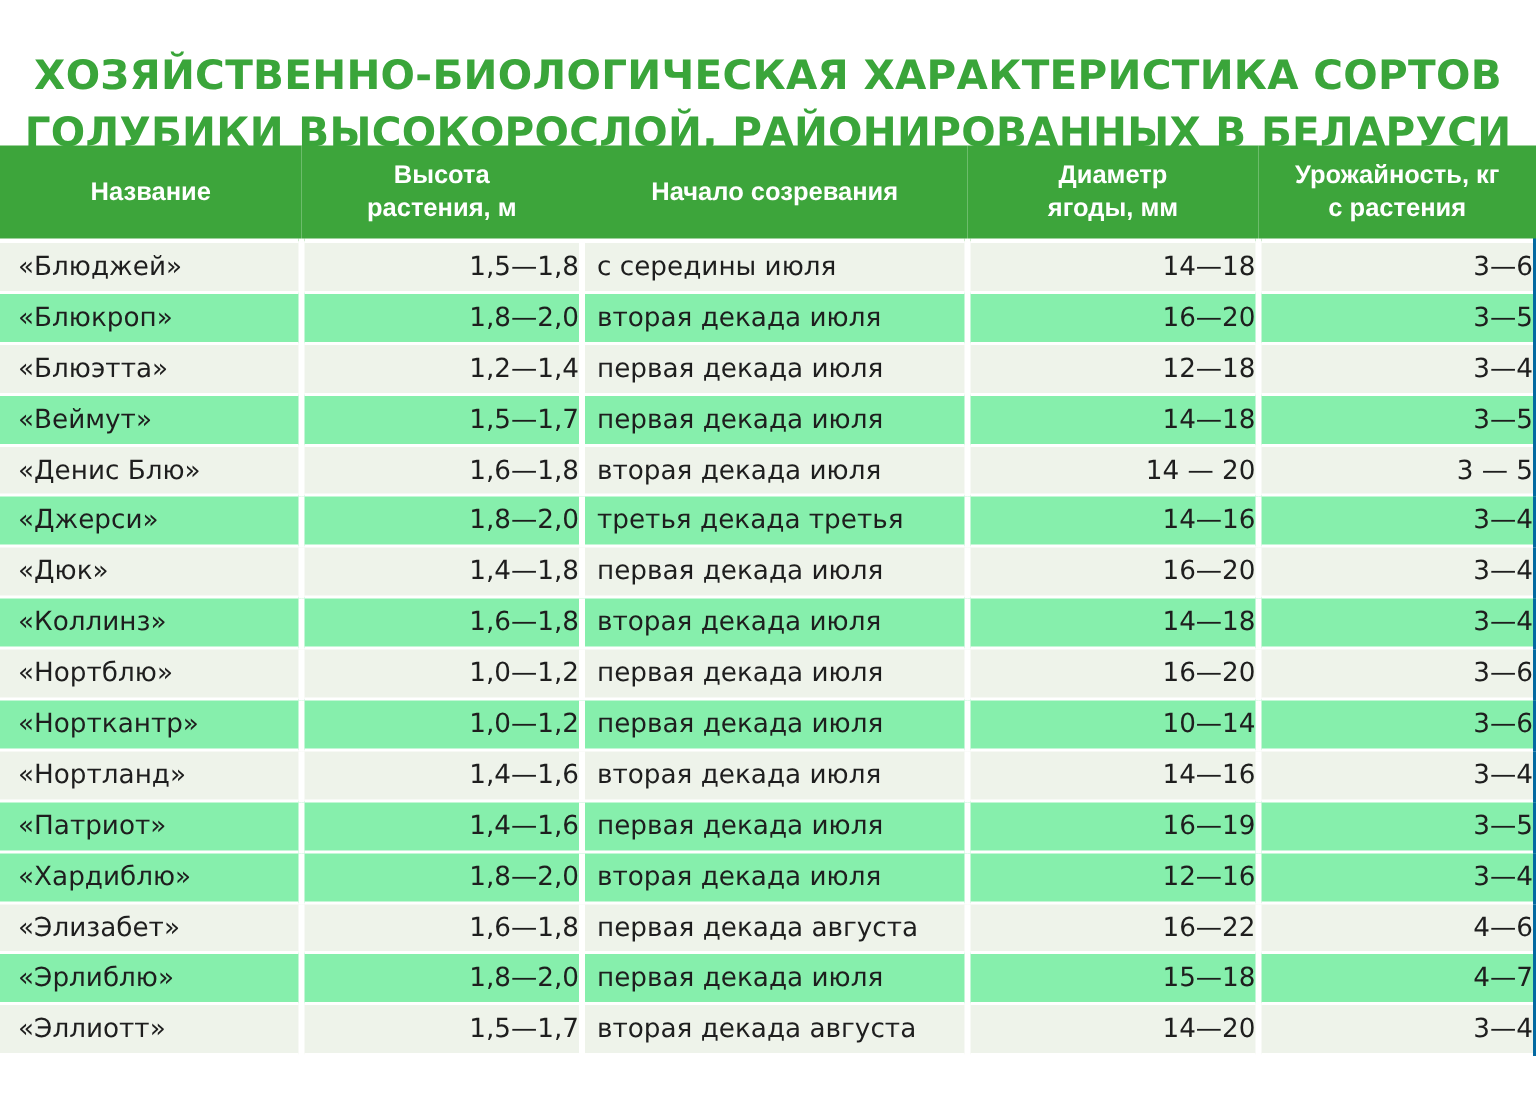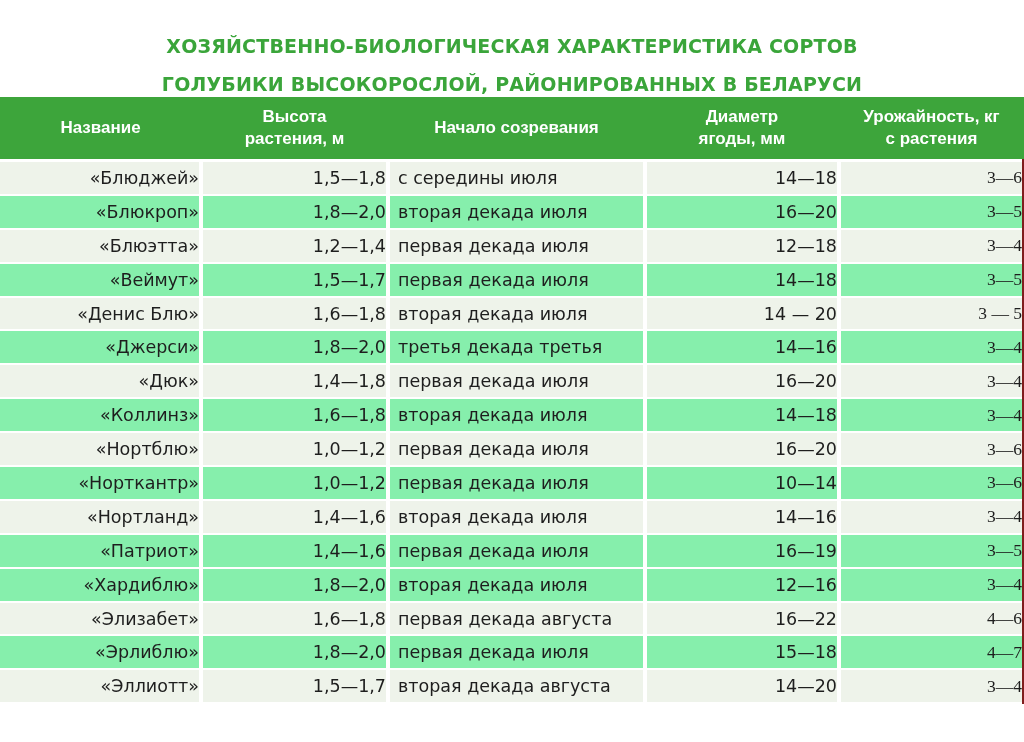--- a/index.html
+++ b/index.html
@@ -16,21 +16,21 @@
     }
     .title {
       position: absolute;
       left: 0;
       top: 14px;
       width: 1024px;
       text-align: center;
       color: #3aa53a;
       font-family: "DejaVu Sans", sans-serif;
       font-weight: bold;
-      font-size: 19px;
+      font-size: 27px;
       line-height: 38px;
       letter-spacing: 0.2px;
     }
     .title-line {
       display: block;
       white-space: nowrap;
     }
     .table-wrap {
       position: absolute;
       left: 0;
@@ -65,26 +65,25 @@
       font-size: 17.5px;
       color: #1e1e1e;
       height: 31.9px;
       padding: 0;
       border-right: 4px solid #ffffff;
       border-bottom: 2px solid #ffffff;
       vertical-align: middle;
       white-space: nowrap;
     }
     tbody td:last-child {
-      border-right: 4px solid #7f1d1d;
-      font-family: Liberation Serif, serif;
+      border-right: 4px solid #0369a1;
     }
     tbody tr.odd td { background: #eef3ea; }
     tbody tr.even td { background: #86efac; }
-    td.name { text-align: right; padding-left: 12px; }
+    td.name { text-align: left; padding-left: 12px; }
     td.ripening { text-align: left; padding-left: 8px; }
     td.center { text-align: right; }
   </style>
 </head>
 <body>
 
 <h1 class="title">
   <span class="title-line">ХОЗЯЙСТВЕННО-БИОЛОГИЧЕСКАЯ ХАРАКТЕРИСТИКА СОРТОВ</span>
   <span class="title-line">ГОЛУБИКИ ВЫСОКОРОСЛОЙ, РАЙОНИРОВАННЫХ В БЕЛАРУСИ</span>
 </h1>

